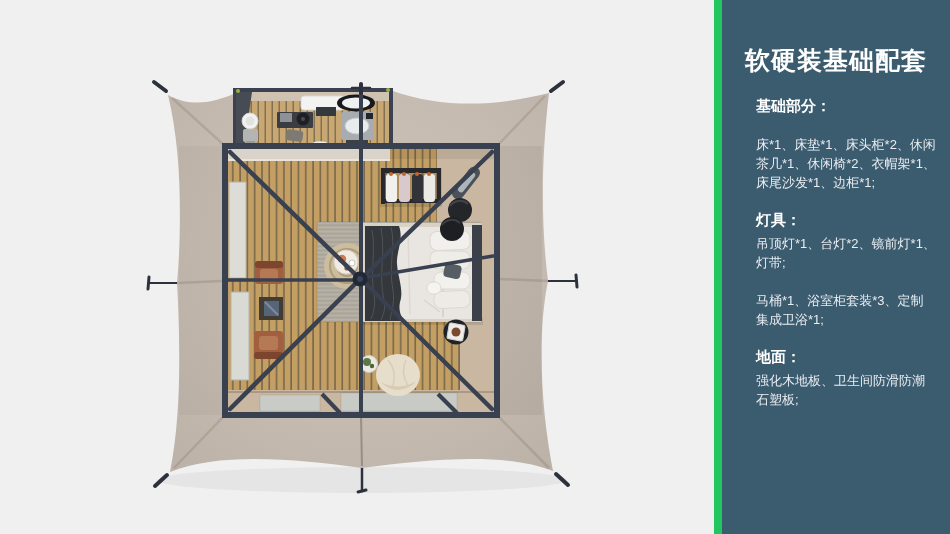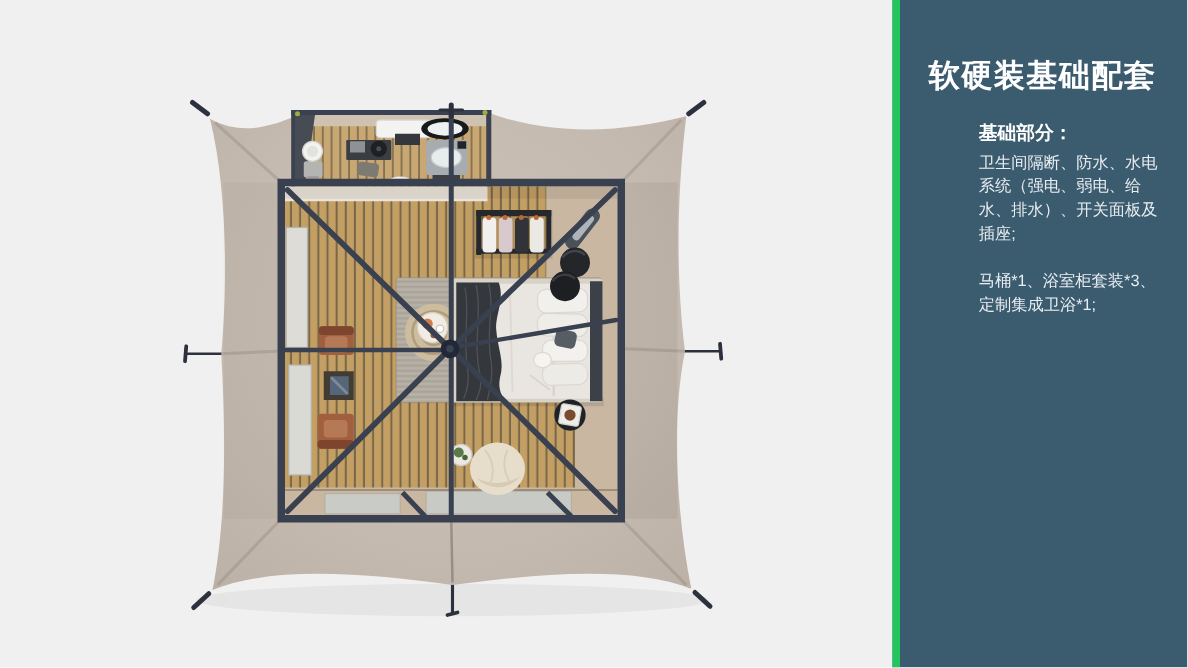--- a/index.html
+++ b/index.html
@@ -4,28 +4,28 @@
 <style>
   html,body { margin:0; padding:0; }
   .stage {
     position:relative; width:950px; height:534px; overflow:hidden;
     background:#f0f0f1; font-family:"Liberation Sans", sans-serif;
   }
   .scene { position:absolute; left:0; top:0; width:714px; height:534px; }
   .scene svg { display:block; }
   .sidebar {
     position:absolute; top:0; right:0; width:236px; height:534px;
-    background:#3b5b6f; border-left:6px solid #22c55e; box-sizing:border-box;
+    background:#3b5b6f; border-left:8px solid #22c55e; box-sizing:border-box;
     color:#ffffff;
   }
   .sidebar h1 {
     font-size:25px; font-weight:700; letter-spacing:1px; color:#ffffff;
     margin:44px 10px 0 23px; white-space:nowrap;
   }
-  .sections { margin:20px 14px 0 63px; }
+  .sections { margin:20px 14px 0 34px; }
   .sections section { margin-bottom:19px; }
   .sections h2 { font-size:15px; font-weight:700; color:#ffffff; margin:0 0 4px 0; }
   .sections p { font-size:13px; line-height:19px; margin:0; color:#e8edf1; }
 </style>
 </head>
 <body>
 
 <div class="stage">
 
   <div class="scene">
@@ -259,23 +259,31 @@
       <circle cx="360" cy="279" r="3" fill="#394455"></circle>
     </g>
   </svg>
   </div>
 
   <aside class="sidebar">
     <h1>软硬装基础配套</h1>
     <div class="sections">
       <section>
         <h2>基础部分：</h2>
-        <p>卫生间隔断、防水、水电系统（强电、弱电、给水、排水）、开关面板及插座;</p>
-      </section>
-      <section>
+      </section>
+      <section>
+        <p>床*1、床垫*1、床头柜*2、休闲茶几*1、休闲椅*2、衣帽架*1、床尾沙发*1、边柜*1;</p>
+      </section>
+      <section>
+        <h2>灯具：</h2>
+        <p>吊顶灯*1、台灯*2、镜前灯*1、灯带;</p>
       </section>
       <section>
         <p>马桶*1、浴室柜套装*3、定制集成卫浴*1;</p>
+      </section>
+      <section>
+        <h2>地面：</h2>
+        <p>强化木地板、卫生间防滑防潮石塑板;</p>
       </section>
     </div>
   </aside>
 
 </div>
 
 </body></html>

